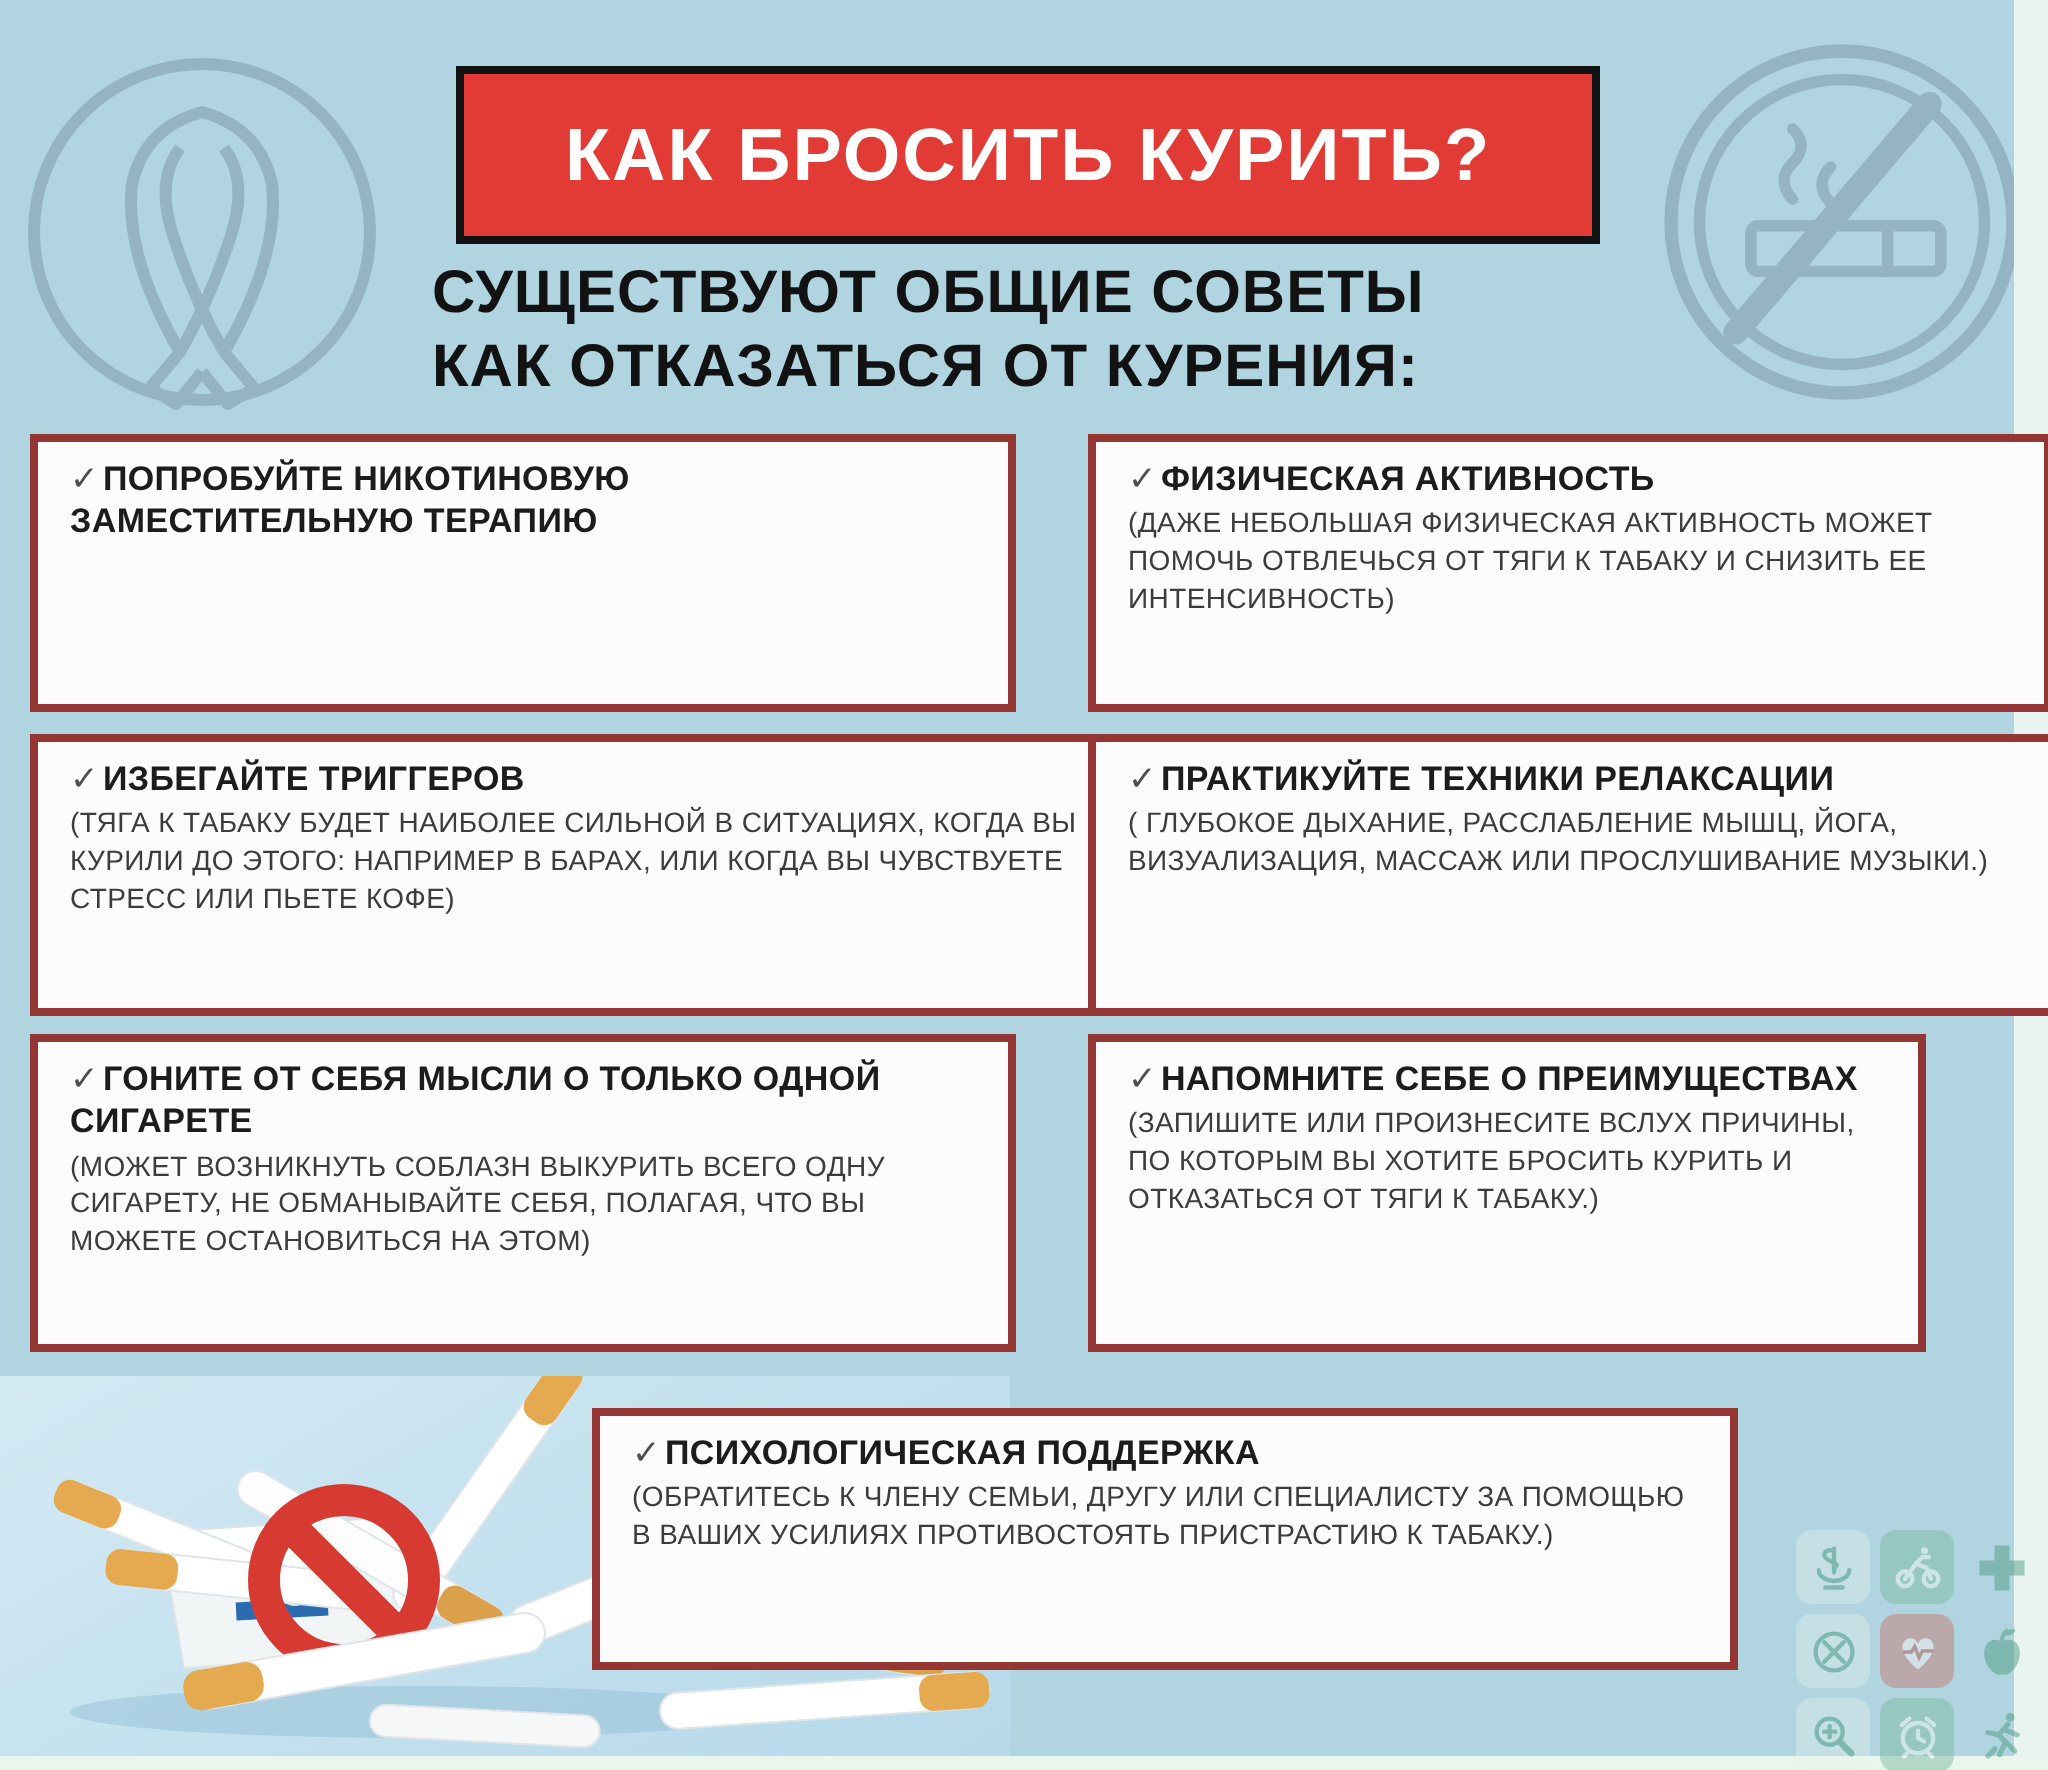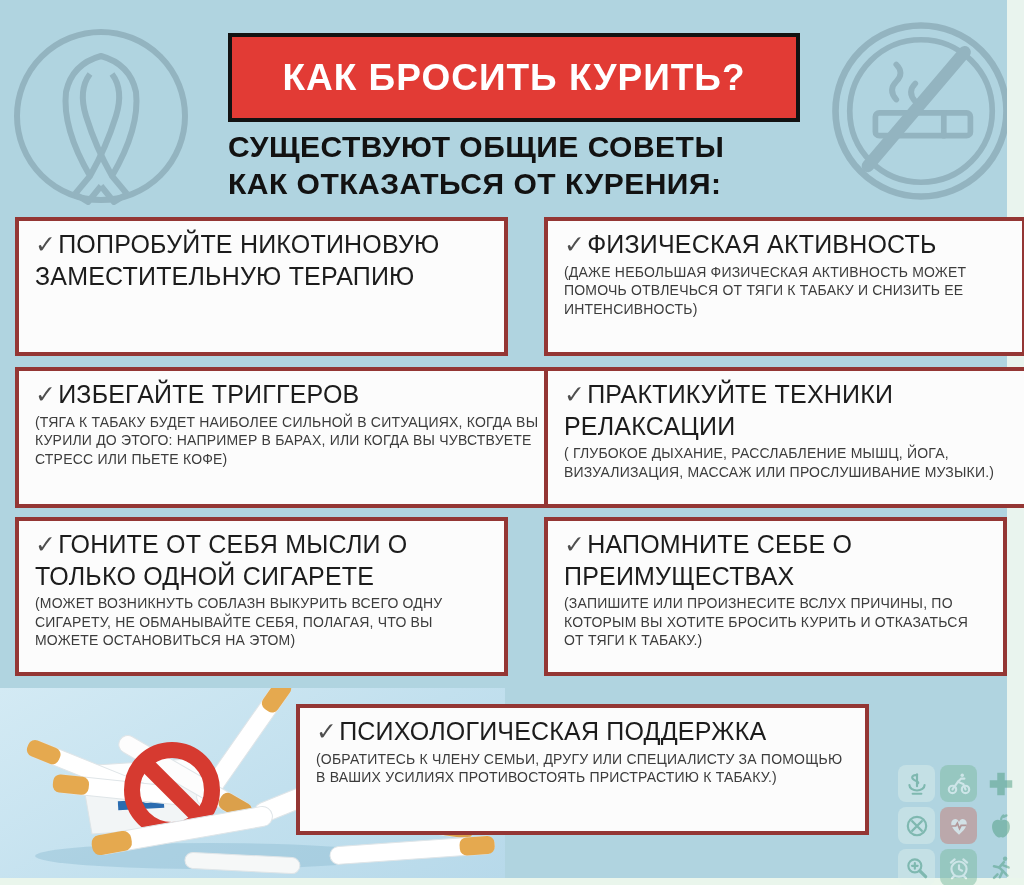--- a/index.html
+++ b/index.html
@@ -15,35 +15,35 @@
   .wm{position:absolute;opacity:.55;z-index:0;}
   .wm svg{display:block;}
   .wm-ribbon{left:6px;top:16px;}
   .wm-nosmoke{left:826px;top:16px;}
 
   
   .banner{position:absolute;left:228px;top:33px;width:572px;height:89px;
           background:#e23b35;border:4px solid #121212;box-sizing:border-box;
           display:flex;align-items:center;justify-content:center;z-index:2;}
   .banner span{color:#ffffff;font-weight:bold;font-size:37px;letter-spacing:1px;white-space:nowrap;}
-  .subtitle{position:absolute;left:228px;top:129px;width:600px;z-index:2;
+  .subtitle{position:absolute;left:216px;top:129px;width:600px;z-index:2;
             color:#121212;font-weight:bold;font-size:30px;line-height:1.22;letter-spacing:.5px;}
 
   
   .card{position:absolute;background:#fcfcfc;border:4px solid #943634;box-sizing:border-box;
         padding:8px 14px 6px 16px;overflow:hidden;z-index:3;}
-  .card-title{font-weight:normal;font-size:25px;line-height:1.26;color:#1c1c1c;letter-spacing:.2px;}
+  .card-title{font-weight:bold;font-size:17px;line-height:1.26;color:#1c1c1c;letter-spacing:.2px;}
   .check{color:#4f4f4f;margin-right:2px;}
   .card-body{font-size:14px;line-height:1.33;color:#3c3c3c;letter-spacing:.2px;margin-top:2px;}
   .c0{left:15px;top:217px;width:493px;height:139px;}
   .c1{left:544px;top:217px;width:482px;height:139px;}
   .c2{left:15px;top:367px;width:584px;height:141px;}
   .c3{left:544px;top:367px;width:493px;height:141px;}
   .c4{left:15px;top:517px;width:493px;height:159px;}
-  .c5{left:544px;top:517px;width:463px;height:159px;}
+  .c5{left:544px;top:517px;width:419px;height:159px;}
   .c6{left:296px;top:704px;width:573px;height:131px;}
 
   
   .photo{position:absolute;left:0;top:688px;width:505px;height:190px;z-index:2;
          background:linear-gradient(150deg,#d3eaf4 0%,#c2e0ee 55%,#b7d9ea 100%);}
   .photo svg{display:block;}
 
   
   .icon-grid{position:absolute;left:898px;top:765px;display:grid;z-index:2;
              grid-template-columns:repeat(3,37px);grid-auto-rows:37px;gap:5px;opacity:.5;}

